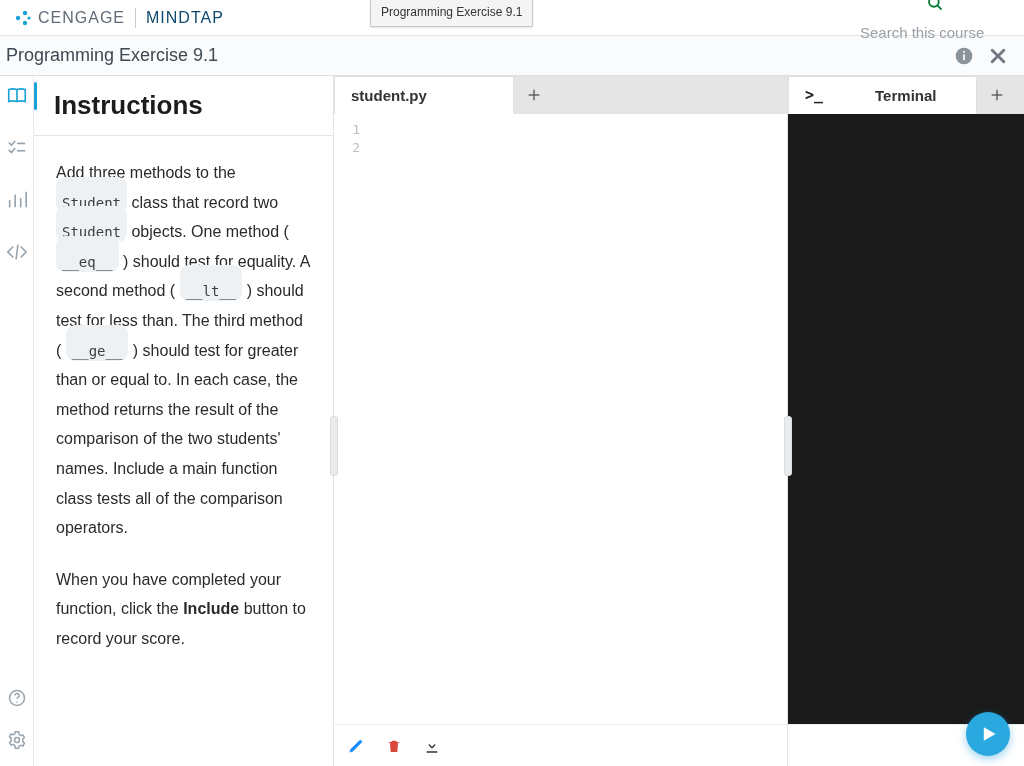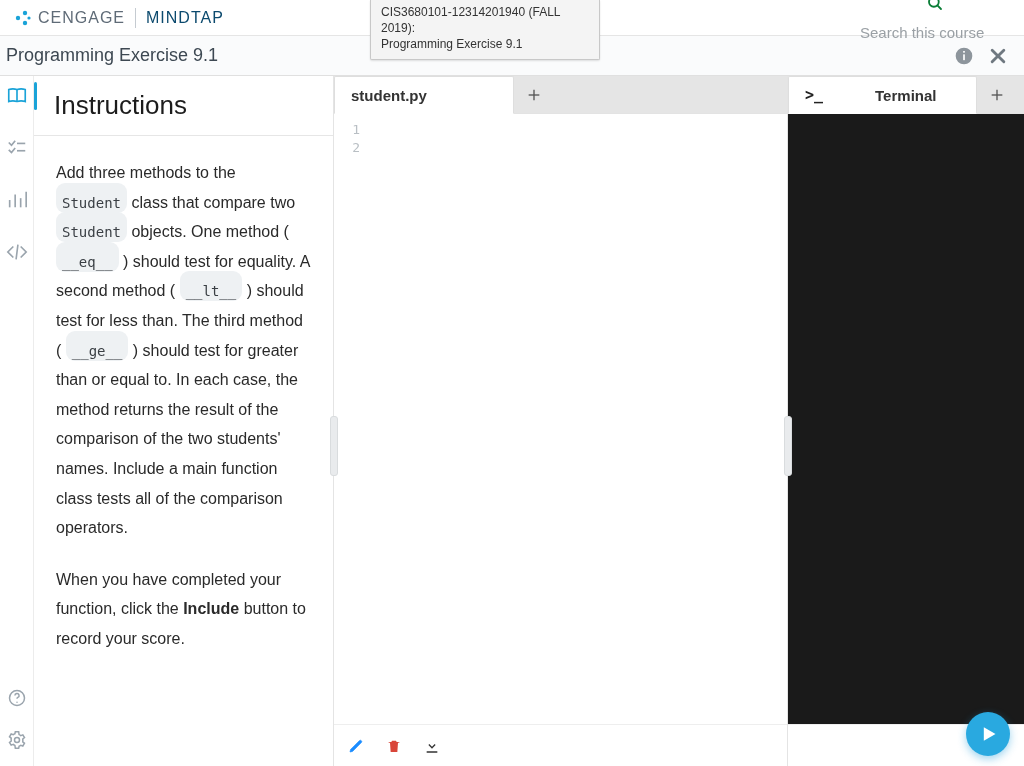--- a/index.html
+++ b/index.html
@@ -28,25 +28,25 @@
   .rail { width:34px; min-width:34px; border-right:1px solid #ececec; display:flex; flex-direction:column; align-items:center; padding-top:8px; gap:28px; color:#9aa4ad;}
   .rail .rail-item { width:24px; height:24px; display:flex; align-items:center; justify-content:center; cursor:pointer;}
   .rail .rail-item.active svg { stroke:#1aa3d8; }
   .rail .rail-item.active-bar { position:relative; }
   .rail .rail-item.active-bar::after { content:""; position:absolute; right:-8px; top:-2px; width:3px; height:28px; background:#1aa3d8; border-radius:2px;}
   .rail-spacer { flex:1; }
   .rail-bottom { display:flex; flex-direction:column; align-items:center; gap:18px; padding-bottom:14px; color:#9aa4ad;}
 
   .instructions { width:300px; min-width:300px; border-right:1px solid #e4e4e4; display:flex; flex-direction:column; background:#fff;}
   .instructions-head { padding:14px 20px 14px; border-bottom:1px solid #e6e6e6;}
-  .instructions-head h1 { font-size:26px; font-weight:400; color:#1c1c1c; }
+  .instructions-head h1 { font-size:26px; font-weight:700; color:#1c1c1c; }
   .instructions-body { padding:22px 22px 10px; font-size:16px; line-height:1.85; color:#2a2a2a; overflow:auto;}
   .instructions-body p { margin-bottom:22px; }
   .instructions-body h2 { font-size:20px; font-weight:700; margin:16px 0 18px; }
-  code.inline { font-family: ui-monospace, Menlo, Consolas, monospace; background:#eef1f3; padding:12px 6px 2px; border-radius:9px; font-size:14px; color:#3a3f44;}
+  code.inline { font-family: ui-monospace, Menlo, Consolas, monospace; background:#eef1f3; padding:18px 6px 2px; border-radius:9px; font-size:14px; color:#3a3f44;}
   .instructions-body strong { font-weight:700; }
 
   .workspace { flex:1; display:flex; min-width:0; background:#fff;}
   .editor-col { flex:0 0 454px; display:flex; flex-direction:column; border-right:1px solid #e4e4e4; min-width:0;}
   .terminal-col { flex:1; display:flex; flex-direction:column; min-width:0;}
 
   .tabs-row { height:38px; display:flex; align-items:stretch; border-bottom:1px solid #e3e3e3; background:#e5e5e5;}
   .file-tab { background:#fff; border:1px solid #dedede; border-bottom:1px solid #fff; margin-bottom:-1px; display:flex; align-items:center; padding:0 40px 0 16px; font-size:15px; font-weight:600; color:#333; border-radius:2px 2px 0 0; min-width:180px;}
   .plus-tab { width:40px; display:flex; align-items:center; justify-content:center; color:#555; cursor:pointer;}
   .tabs-row .spacer { flex:1; }
@@ -97,21 +97,20 @@
       <svg width="18" height="18" viewBox="0 0 24 24" fill="none" stroke-width="2.4" stroke-linecap="round">
           <circle cx="10.5" cy="10.5" r="6.5"></circle>
           <line x1="20" y1="20" x2="15.2" y2="15.2"></line>
         </svg>
     </span>
     <input class="search-input" placeholder="Search this course" style="">
   </div>
 </div>
 
 <div class="course-tip">
-  <div>CIS3680101-12314201940 (FALL 2019):</div>
   <div>Programming Exercise 9.1</div>
 </div>
 
 <div class="subhead">
   <div class="subhead-title">Programming Exercise 9.1</div>
   <div class="subhead-actions">
     <span class="icon-btn">
       <svg width="20" height="20" viewBox="0 0 24 24">
           <circle cx="12" cy="12" r="10" fill="#8d959c"></circle>
           <rect x="11" y="10" width="2" height="7" fill="#fff"></rect>
@@ -178,21 +177,21 @@
   </div>
 
   <div class="instructions">
     <div class="instructions-head">
       <h1>Instructions</h1>
     </div>
     <div class="instructions-body">
       <p>
         <span>Add three methods to the </span>
         <code class="inline">Student</code>
-        <span> class that compare two </span>
+        <span> class that record two </span>
         <code class="inline">Student</code>
         <span> objects. One method ( </span>
         <code class="inline">__eq__</code>
         <span> ) should test for equality. A second method ( </span>
         <code class="inline">__lt__</code>
         <span> ) should test for less than. The third method ( </span>
         <code class="inline">__ge__</code>
         <span> ) should test for greater than or equal to. In each case, the method returns the result of the comparison of the two students' names. Include a main function class tests all of the comparison operators.</span>
       </p>
       <p>

